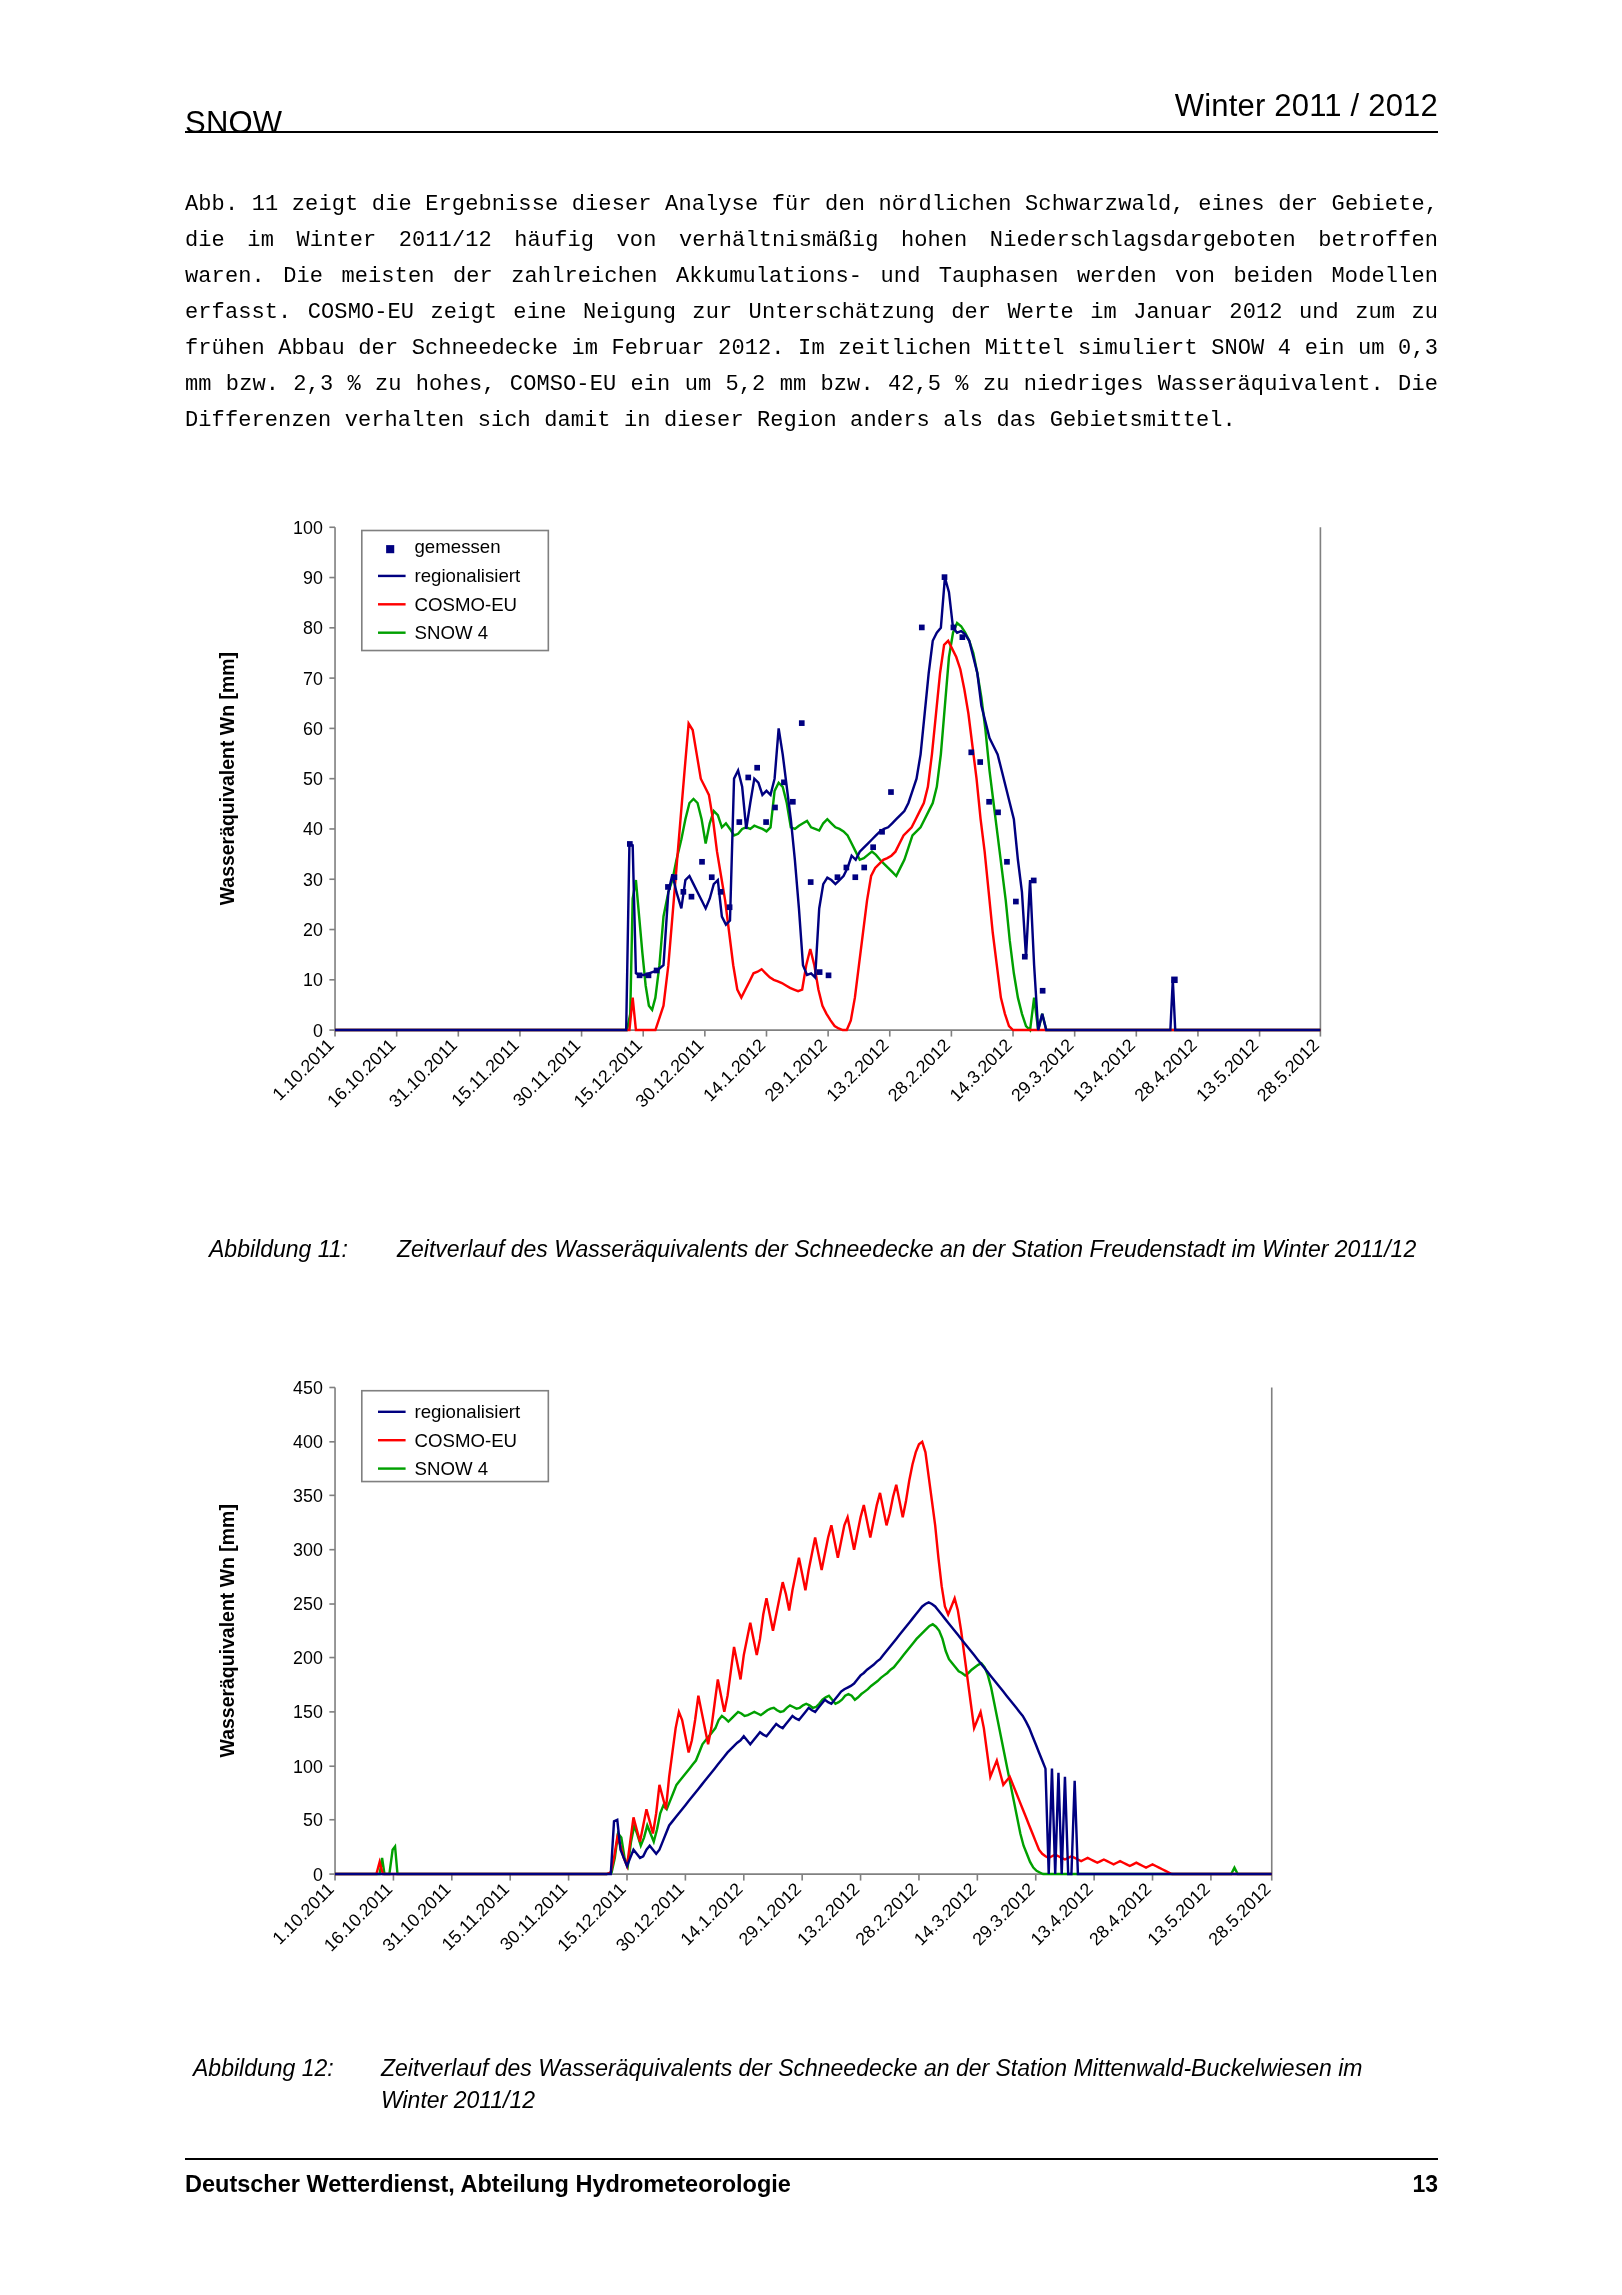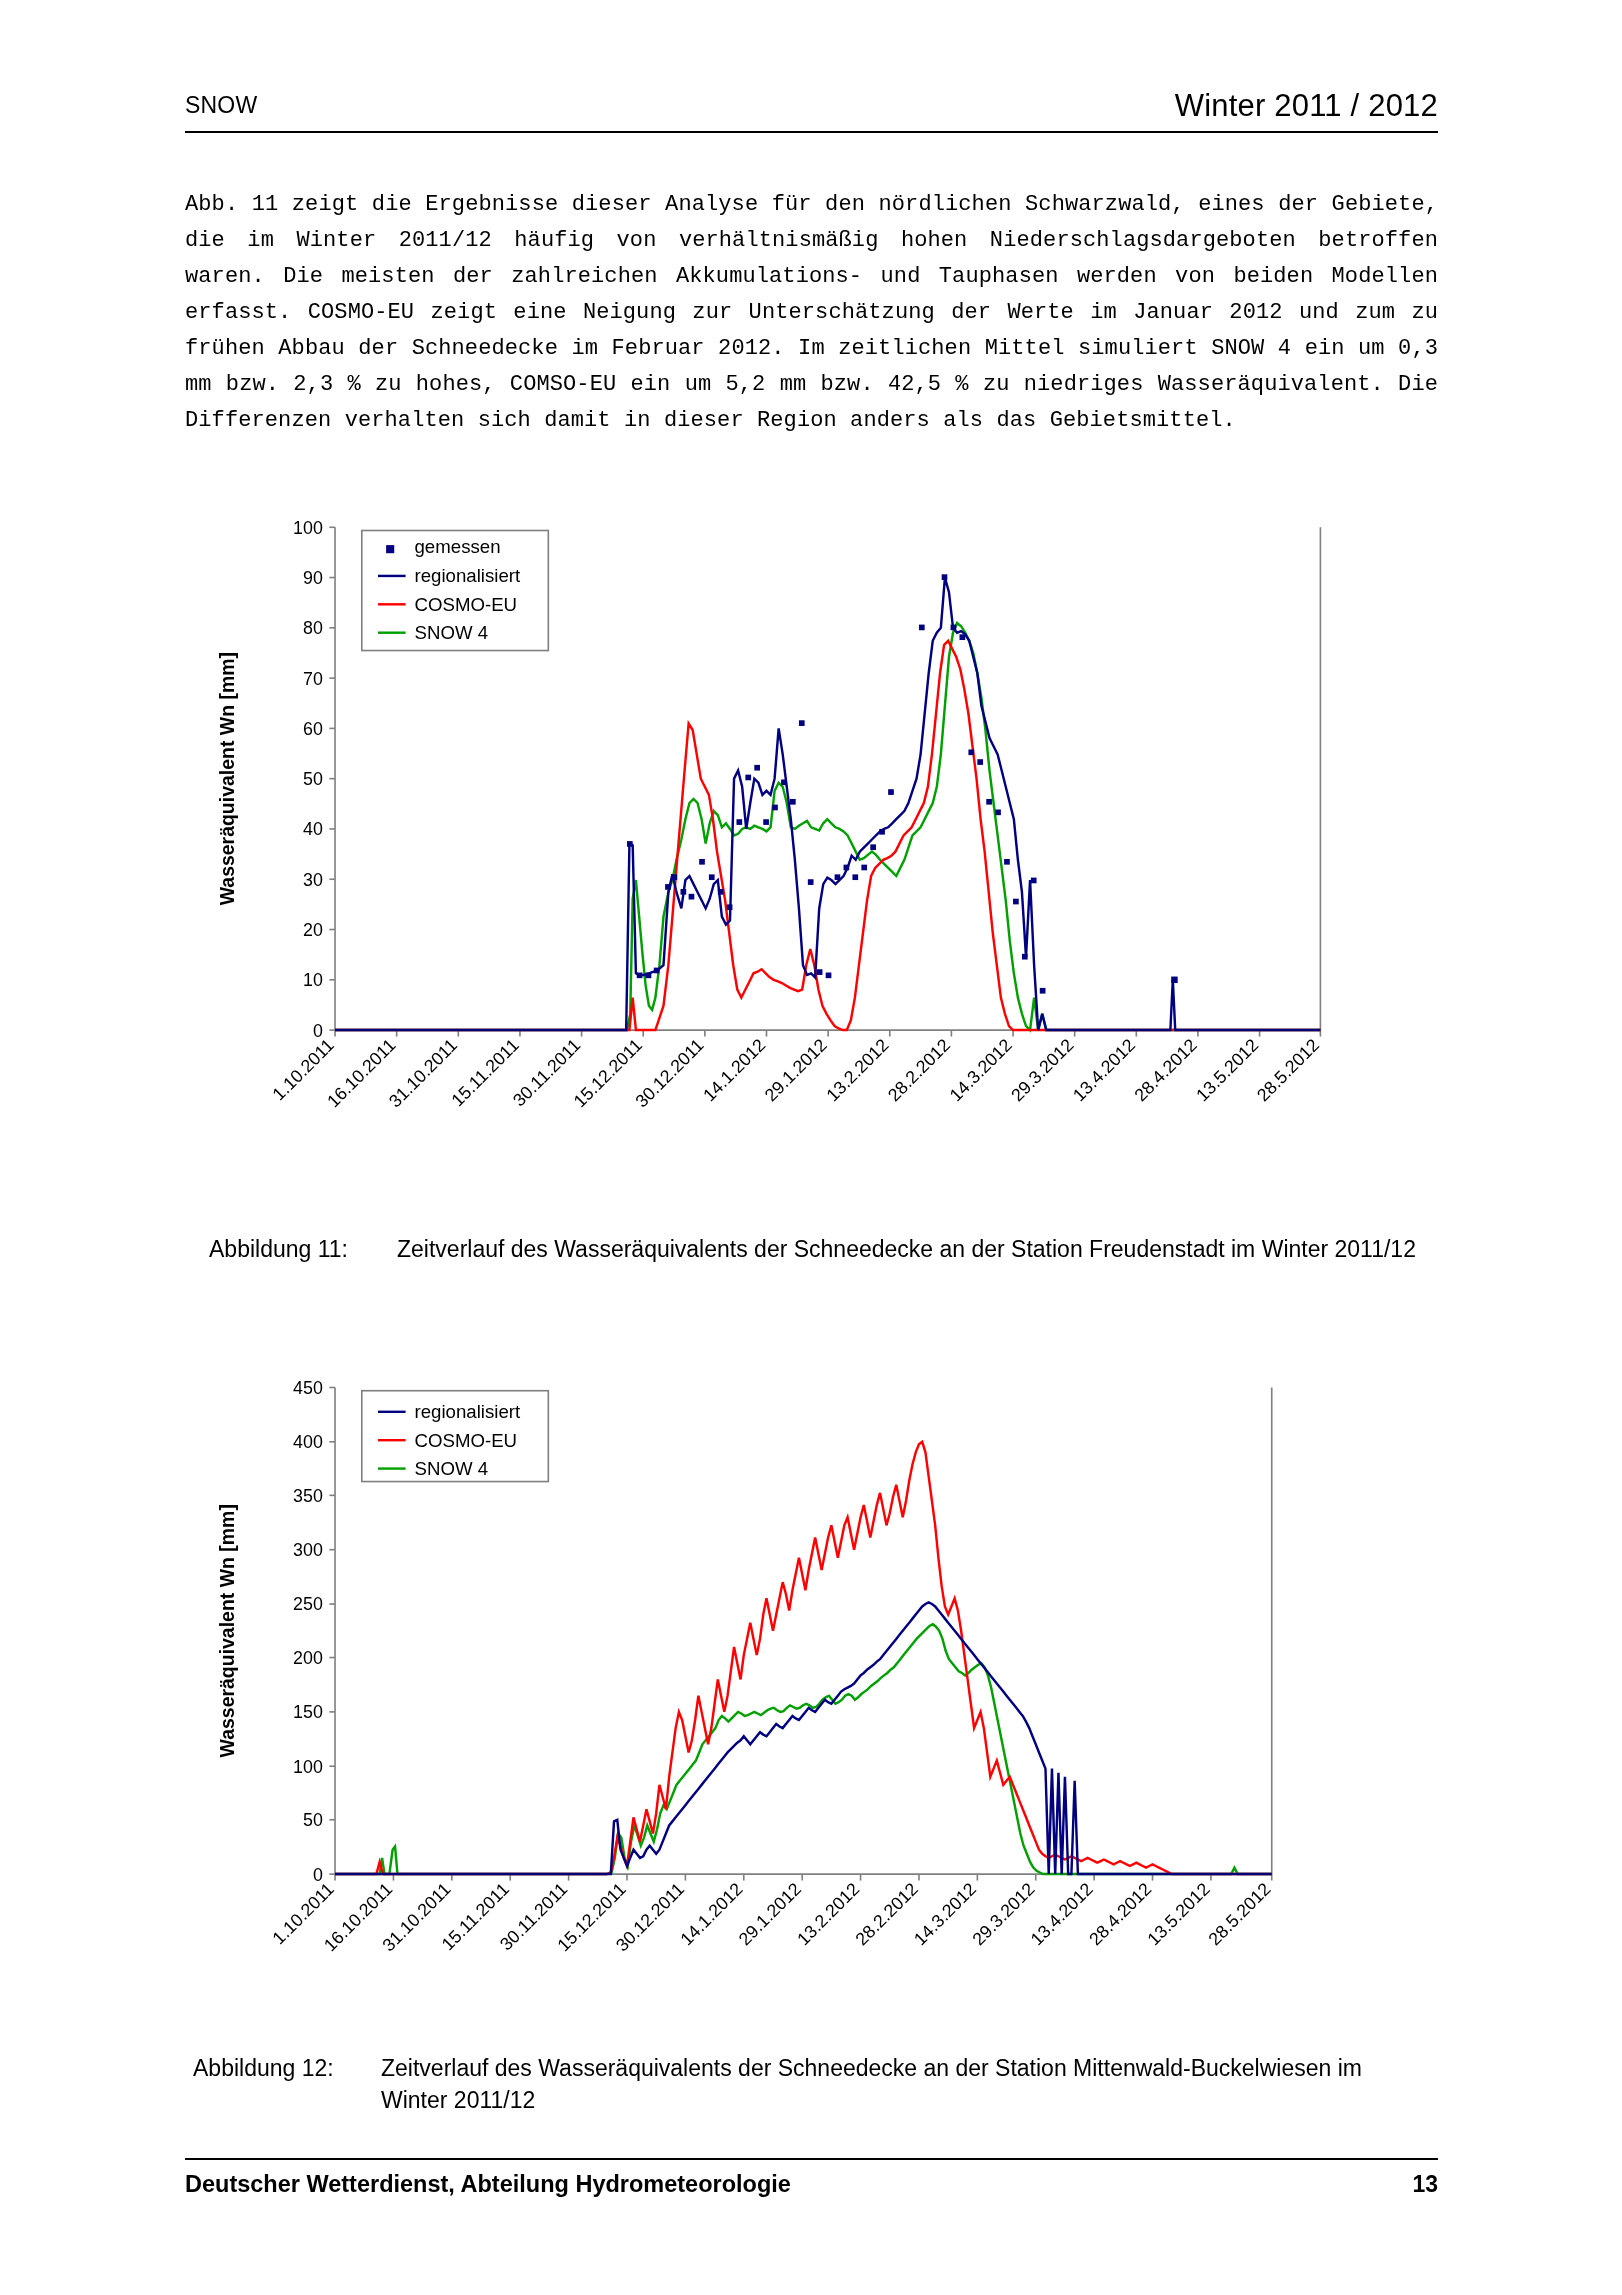--- a/index.html
+++ b/index.html
@@ -25,22 +25,22 @@
   
   .header {
     position: absolute;
     left: 185px;
     top: 88px;
     width: 1253px;
     height: 41px;
   }
   .header .left {
     position: absolute;
-    left: 0; top: 4px;
-    font-size: 23px;
+    left: 0; top: 17px;
+    font-size: 31px;
     letter-spacing: 0.2px;
   }
   .header .right {
     position: absolute;
     right: 0; top: 0;
     font-size: 31px;
     letter-spacing: 0.2px;
   }
   .rule-top {
     position: absolute;
@@ -76,20 +76,21 @@
     left: 0; top: 0;
     width: 100%;
     height: 100%;
   }
   .chart-svg { display: block; }
 
   .caption {
     position: absolute;
     font-size: 23px;
     line-height: 32px;
+    font-style: italic;
   }
   #cap11 { left: 209px; top: 1233px; width: 1233px; }
   #cap12 { left: 193px; top: 2052px; width: 1233px; }
   .caption .cap-label {
     display: inline-block;
     width: 188px;
     vertical-align: top;
   }
   .caption .cap-text {
     display: inline-block;

